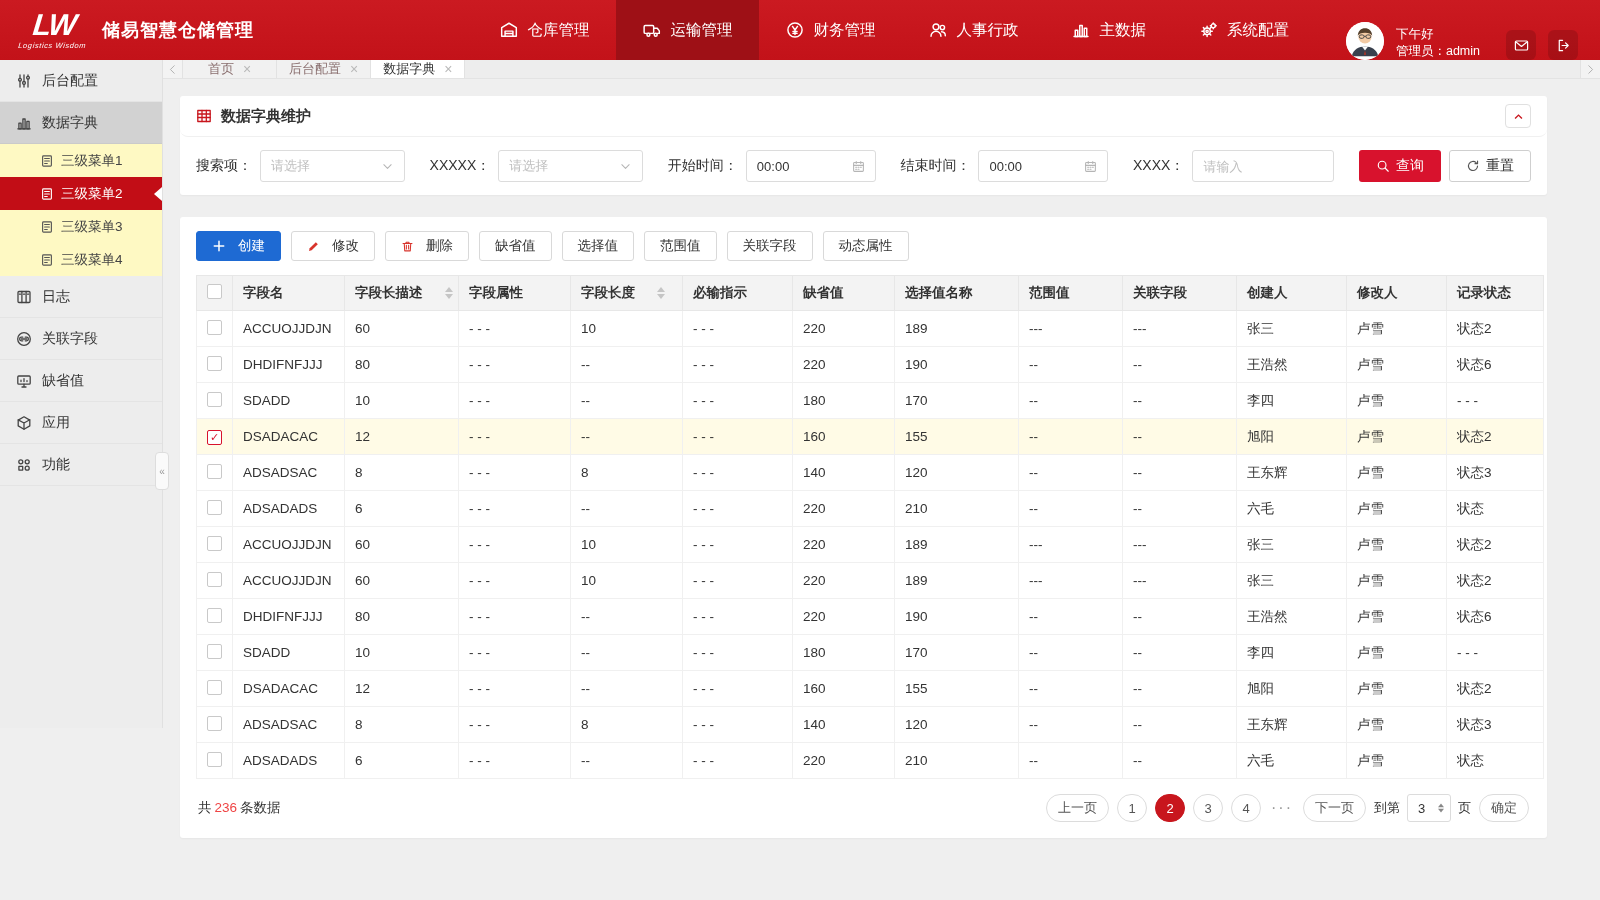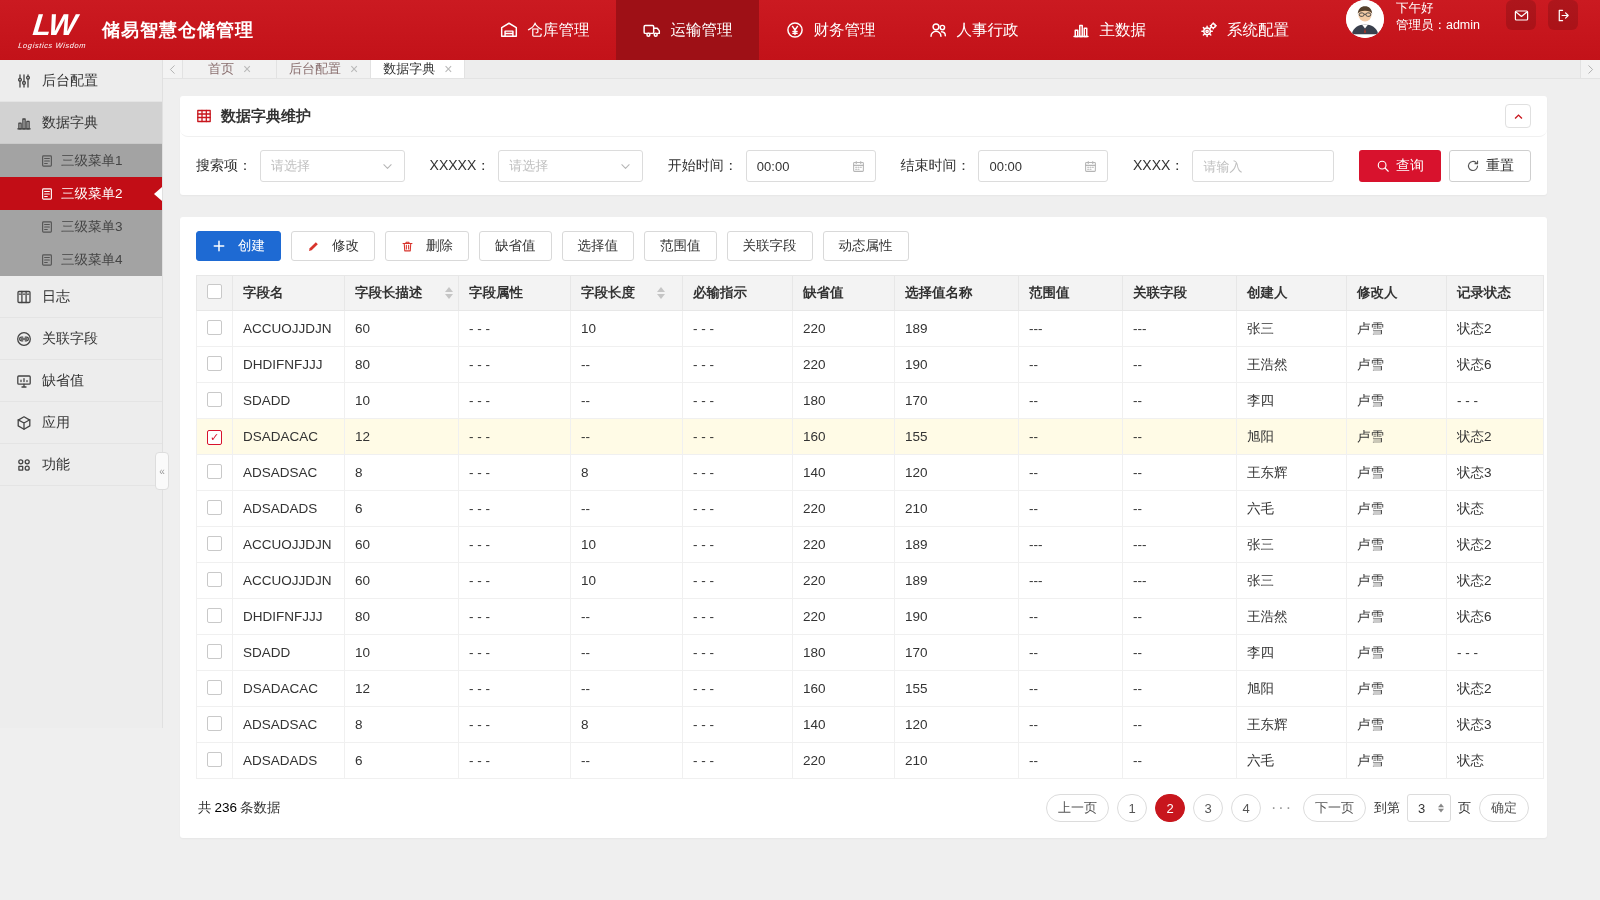--- a/index.html
+++ b/index.html
@@ -12,36 +12,36 @@
   .app-header { height:60px; background:linear-gradient(180deg,#cb1a21,#c31219); display:flex; align-items:stretch; color:#fff; }
   .logo { display:flex; align-items:center; gap:14px; padding-left:20px; }
   .logo-mark { display:flex; flex-direction:column; align-items:center; line-height:1; transform:skew(-6deg); }
   .logo-lw { font-weight:bold; font-style:italic; font-size:30px; letter-spacing:-1px; }
   .logo-sub { font-size:7.5px; letter-spacing:.6px; margin-top:2px; font-style:italic; }
   .app-title { font-size:18px; font-weight:bold; letter-spacing:1px; }
   .main-nav { display:flex; margin-left:auto; align-items:stretch; }
   .nav-item { display:flex; align-items:center; gap:9px; padding:0 27px; font-size:15.5px; cursor:pointer; }
   .nav-item .ic { width:18px; height:18px; }
   .nav-item.active { background:#9e1016; }
-  .user-area { display:flex; align-items:flex-start; gap:12px; padding:0 22px 0 30px; }
+  .user-area { display:flex; align-items:flex-end; gap:12px; padding:0 22px 0 30px; }
   .avatar { width:38px; height:38px; border-radius:50%; overflow:hidden; background:#fff; flex:none; cursor:pointer; }
   .avatar svg { width:100%; height:100%; }
   .user-meta { line-height:1.35; margin-right:14px; }
   .greeting { font-size:12.5px; }
   .user-name { font-size:12.5px; }
   .hdr-btn { width:30px; height:30px; border-radius:6px; background:rgba(0,0,0,.14); display:flex; align-items:center; justify-content:center; cursor:pointer; }
   .hdr-btn .ic { width:15px; height:15px; }
 
   
   .body-row { display:flex; height:668px; }
   .sidebar { width:163px; flex:none; background:#ededed; position:relative; border-right:1px solid #e0e0e0; }
   .sb-item { height:42px; display:flex; align-items:center; gap:10px; padding-left:16px; font-size:14px; color:#333; cursor:pointer; border-bottom:1px solid rgba(0,0,0,.035); }
   .sb-item .ic { color:#444; }
   .sb-item.open { background:#d2d2d2; }
-  .sb-sub { background:#a3a3a3;text-align:center; }
+  .sb-sub { background:#fef9c3;text-align:center; }
   .sb-sub-item { height:33px; display:flex; align-items:center; gap:7px; padding-left:40px; font-size:13.5px; color:#444; cursor:pointer; position:relative; }
   .sb-sub-item .ic { width:14px; height:14px; color:#555; }
   .sb-sub-item.active { background:#c20d16; color:#fff; }
   .sb-sub-item.active .ic { color:#fff; }
   .sb-sub-item.active::after { content:""; position:absolute; right:0; top:50%; margin-top:-7px; border-top:7px solid transparent; border-bottom:7px solid transparent; border-right:8px solid #fff; }
   .collapse-handle { position:absolute; right:-7px; top:392px; width:14px; height:38px; background:#fafafa; border:1px solid #ddd; border-radius:4px; display:flex; align-items:center; justify-content:center; font-size:10px; color:#999; cursor:pointer; z-index:5; }
 
   .main { flex:1; display:flex; flex-direction:column; min-width:0; }
   .tabbar { height:35px; background:#ededed; display:flex; align-items:stretch; border-bottom:1px solid #e3e3e3; }
   .tab-arrow { width:20px; display:flex; align-items:center; justify-content:center; color:#aaa; background:#f3f3f3; border-right:1px solid #e2e2e2; cursor:pointer; }
@@ -91,21 +91,21 @@
   tr.selected td { background:#fffbe6; }
   .cb { width:15px; height:15px; border:1px solid #c9c9c9; border-radius:2px; background:#fff; display:inline-flex; align-items:center; justify-content:center; cursor:pointer; font-size:11px; line-height:1; }
   .cb.checked { border-color:#d8122d; color:#d8122d; font-weight:bold; }
   .sort { display:inline-flex; flex-direction:column; margin-left:22px; vertical-align:middle; cursor:pointer; }
   .cu { width:0; height:0; border-left:4px solid transparent; border-right:4px solid transparent; border-bottom:5px solid #c5c5c5; display:block; }
   .cd { width:0; height:0; border-left:4px solid transparent; border-right:4px solid transparent; border-top:5px solid #c5c5c5; display:block; margin-top:2px; }
 
   
   .tfooter { display:flex; align-items:center; justify-content:space-between; padding:15px 2px 16px; }
   .total { font-size:13.5px; color:#333; }
-  .total b { color:#000000; font-weight:normal; padding:0 3px; }
+  .total b { color:#ef4444; font-weight:normal; padding:0 3px; }
   .pagination { display:flex; align-items:center; gap:8px; }
   .pg-btn { min-width:30px; height:28px; border:1px solid #dcdcdc; border-radius:14px; background:#fff; color:#555; font-size:13px; display:inline-flex; align-items:center; justify-content:center; padding:0 11px; cursor:pointer; font-family:inherit; }
   .pg-btn.num { padding:0; }
   .pg-btn.active { background:#c8161d; border-color:#c8161d; color:#fff; }
   .pg-ellipsis { color:#999; letter-spacing:2px; padding:0 2px; cursor:pointer; }
   .goto { display:flex; align-items:center; gap:7px; font-size:13px; color:#333; }
   .goto-box { width:44px; height:28px; border:1px solid #dcdcdc; border-radius:3px; background:#fff; display:inline-flex; align-items:center; justify-content:space-between; padding:0 5px 0 10px; font-size:13px; cursor:pointer; }
   .spin { display:inline-flex; flex-direction:column; transform:scale(.75); }
   .spin .cu { border-bottom-color:#888; }
   .spin .cd { border-top-color:#888; margin-top:2px; }

